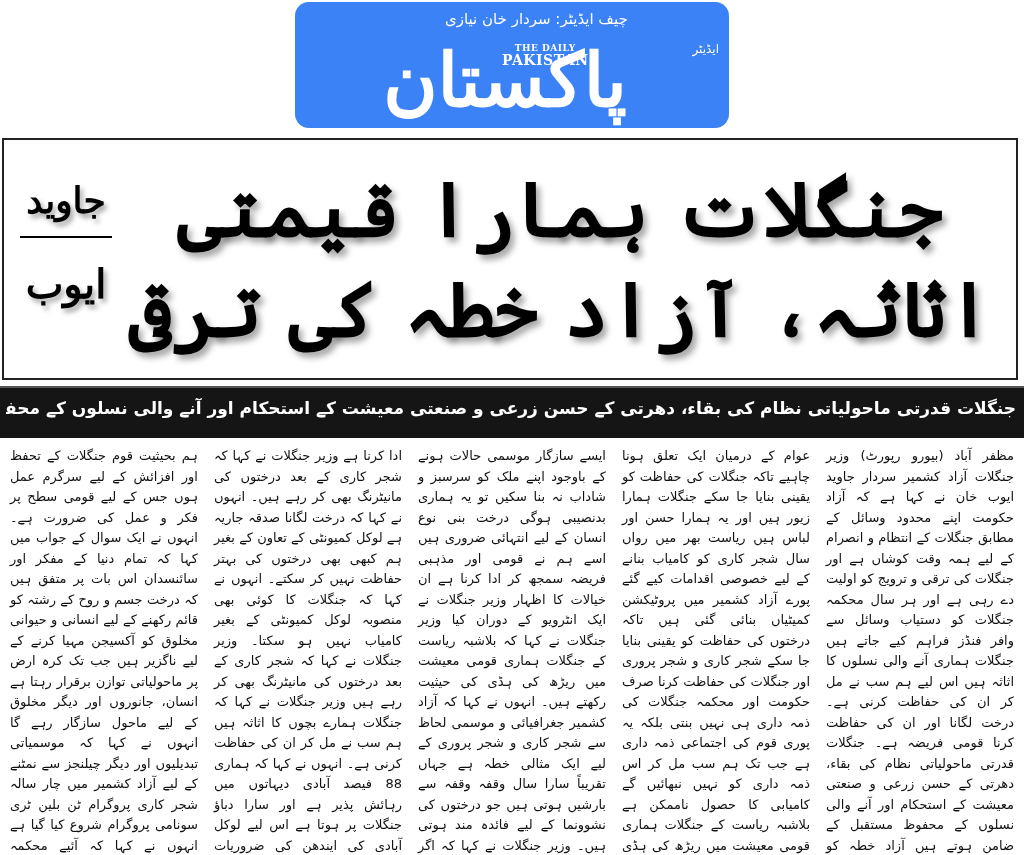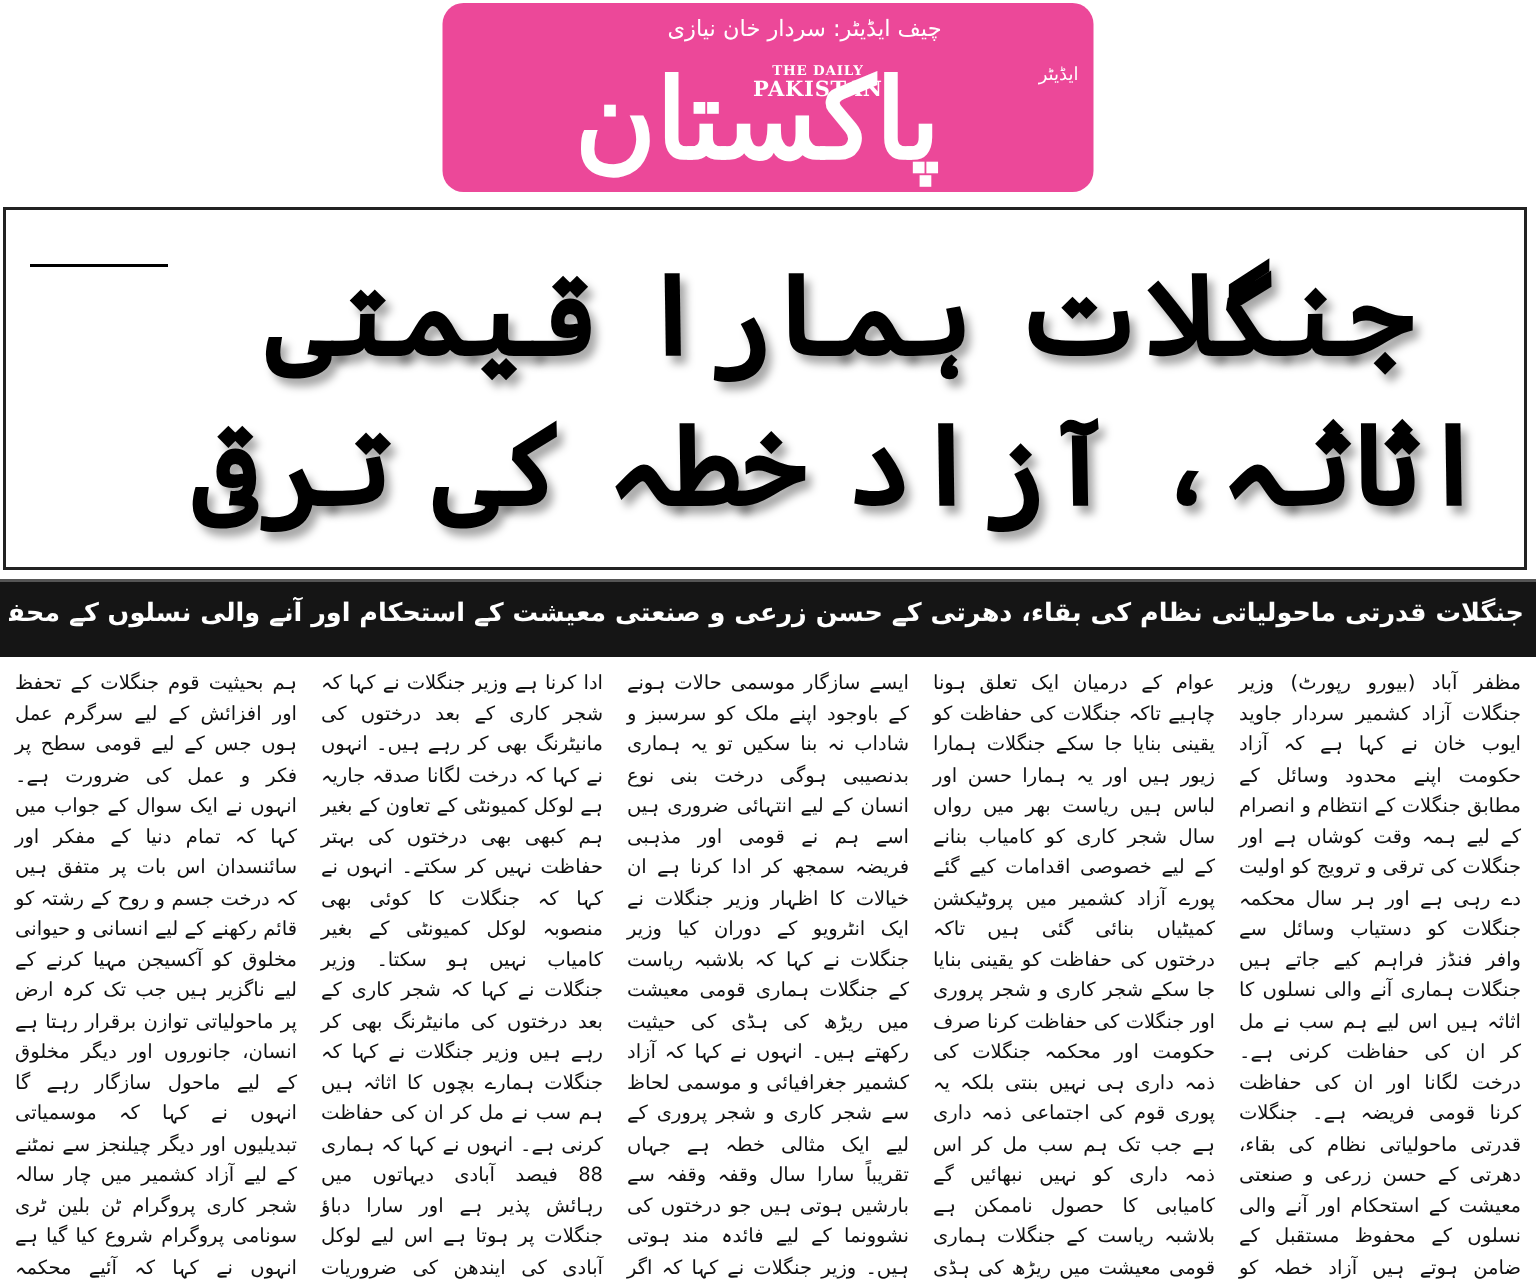--- a/index.html
+++ b/index.html
@@ -1,19 +1,19 @@
 <!DOCTYPE html>
 <html><head>
 <meta charset="utf-8">
 <style>
   html, body { margin: 0; padding: 0; background: #ffffff; }
   body { width: 1024px; height: 855px; overflow: hidden; position: relative; font-family: "DejaVu Sans", sans-serif; }
 
   
-  .masthead { position: absolute; left: 295px; top: 2px; width: 434px; height: 126px; background: #ec4899; border-radius: 14px; color: #fff; overflow: hidden; }
+  .masthead { position: absolute; left: 295px; top: 2px; width: 434px; height: 126px; background: #3b82f6; border-radius: 14px; color: #fff; overflow: hidden; }
   .mast-editor { position: absolute; left: 150px; top: 8px; font-size: 15px; direction: rtl; white-space: nowrap; }
   .mast-rozname { position: absolute; right: 10px; top: 40px; font-size: 12px; direction: rtl; }
   .mast-en { position: absolute; left: 207px; top: 42px; font-family: "DejaVu Serif", serif; font-weight: bold; text-align: center; line-height: 1; }
   .mast-en .l1 { font-size: 9px; letter-spacing: 0.5px; }
   .mast-en .l2 { font-size: 14px; letter-spacing: 0.5px; }
   .mast-urdu { position: absolute; left: 30px; top: 34px; width: 360px; font-family: "DejaVu Serif", serif; font-weight: bold; font-size: 74px; line-height: 88px; direction: rtl; text-align: center; }
 
   
   .headline-box { position: absolute; left: 2px; top: 138px; width: 1016px; height: 242px; border: 2px solid #222; box-sizing: border-box; background: #fff; overflow: hidden; }
   .headline { position: absolute; left: 110px; right: 10px; top: 20px; direction: rtl; font-family: "DejaVu Serif", serif; font-weight: bold; font-size: 76px; line-height: 100px; color: #000; text-align: center; text-shadow: 4px 5px 6px rgba(0,0,0,0.35); }
@@ -40,21 +40,23 @@
   <div class="mast-en">
     <div class="l1">THE DAILY</div>
     <div class="l2">PAKISTAN</div>
   </div>
   <div class="mast-urdu">پاکستان</div>
 </div>
 
 <div class="headline-box">
   <div class="headline">جنگلات ہمارا قیمتی اثاثہ، آزاد خطہ کی ترقی اولین فرض ہے</div>
   <div class="byline">
+    <div class="first">جاوید</div>
     <div class="rule"></div>
+    <div class="last">ایوب</div>
   </div>
 </div>
 
 <div class="strap">
   <div class="strap-text">جنگلات قدرتی ماحولیاتی نظام کی بقاء، دھرتی کے حسن زرعی و صنعتی معیشت کے استحکام اور آنے والی نسلوں کے محفوظ مستقبل کے ضامن ہوتے ہیں، وزیر جنگلات آزاد کشمیر</div>
 </div>
 
 <div class="columns">
   <div class="col">
     <p>مظفر آباد (بیورو رپورٹ) وزیر جنگلات آزاد کشمیر سردار جاوید ایوب خان نے کہا ہے کہ آزاد حکومت اپنے محدود وسائل کے مطابق جنگلات کے انتظام و انصرام کے لیے ہمہ وقت کوشاں ہے اور جنگلات کی ترقی و ترویج کو اولیت دے رہی ہے اور ہر سال محکمہ جنگلات کو دستیاب وسائل سے وافر فنڈز فراہم کیے جاتے ہیں جنگلات ہماری آنے والی نسلوں کا اثاثہ ہیں اس لیے ہم سب نے مل کر ان کی حفاظت کرنی ہے۔ درخت لگانا اور ان کی حفاظت کرنا قومی فریضہ ہے۔ جنگلات قدرتی ماحولیاتی نظام کی بقاء، دھرتی کے حسن زرعی و صنعتی معیشت کے استحکام اور آنے والی نسلوں کے محفوظ مستقبل کے ضامن ہوتے ہیں آزاد خطہ کو تعمیر و ترقی سے آراستہ کرنا اور اسے سرسبز و شاداب رکھنا ہمارا اولین فرض ہے محکمہ جنگلات کے لیے اس منصوبہ کی کامیابی بہت بڑا چیلنج ہے جنگلات کے اصل مالک عوام ہیں محکمہ جنگلات اور</p>

